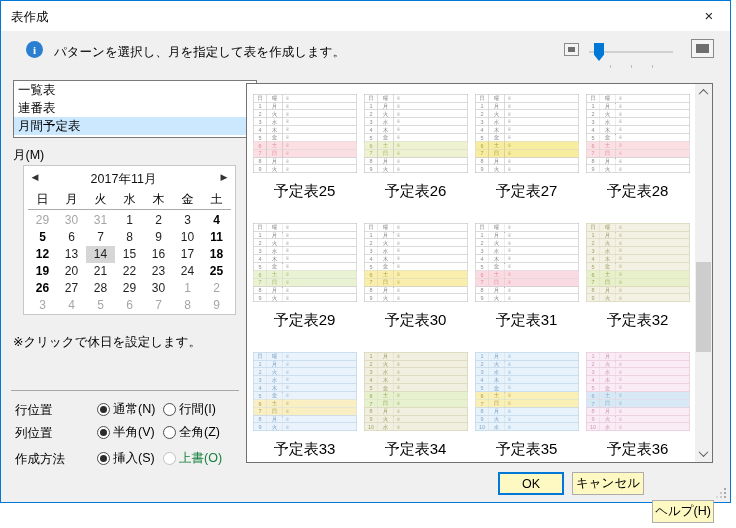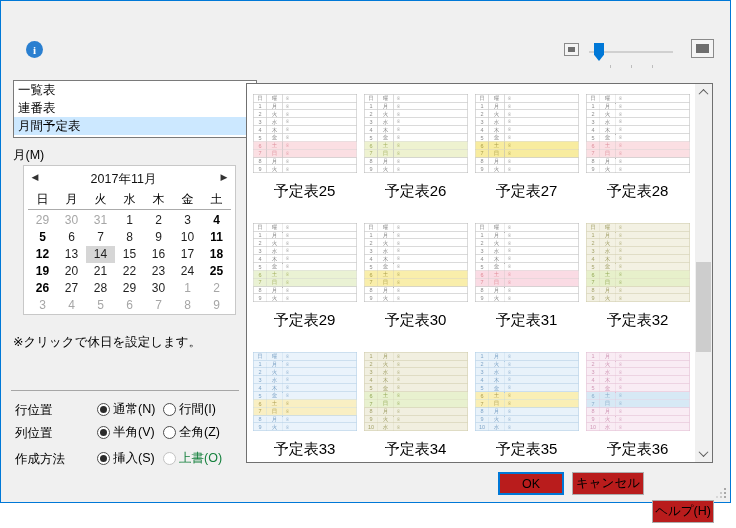--- a/index.html
+++ b/index.html
@@ -123,36 +123,41 @@
   .sb-btn{position:absolute;left:0;width:17px;height:17px;display:flex;align-items:center;justify-content:center;}
   .sb-btn.up{top:0;}
   .sb-btn.down{bottom:0;}
   .chev{width:6px;height:6px;border-left:1.6px solid #5a5a5a;border-top:1.6px solid #5a5a5a;}
   .chev.up{transform:rotate(45deg) translate(1px,1px);}
   .chev.down{transform:rotate(225deg) translate(1px,1px);}
   .sb-thumb{position:absolute;left:1px;width:15px;top:178px;height:90px;background:#cdcdcd;}
   
   .footer-btn{
     position:absolute;top:471px;height:23px;box-sizing:border-box;
-    background:#b91c1c;border:1px solid #adadad;font-size:12.5px;
+    background:#fef9c3;border:1px solid #adadad;font-size:12.5px;
     display:flex;align-items:center;justify-content:center;
   }
   .footer-btn.default{border:2px solid #0078d7;}
   .btn-ok{left:497px;width:66px;}
   .btn-cancel{left:571px;width:72px;}
   .btn-help{left:651px;width:62px;margin-top:28px;}
   .grip{position:absolute;right:3px;bottom:3px;}
 </style>
 </head>
 <body>
 
 <div class="dialog">
 
+  <div class="titlebar">
+    <span class="title">表作成</span>
+    <span class="close-btn">×</span>
+  </div>
 
   <div class="info-icon">i</div>
+  <div class="info-text">パターンを選択し、月を指定して表を作成します。</div>
 
   <div class="zoom-small">
       <i></i>
     </div>
   <div class="slider">
     <div class="track"></div>
     <div class="thumb"></div>
     <div class="tick" style="left:21px"></div>
     <div class="tick" style="left:42px"></div>
     <div class="tick" style="left:63px"></div>

